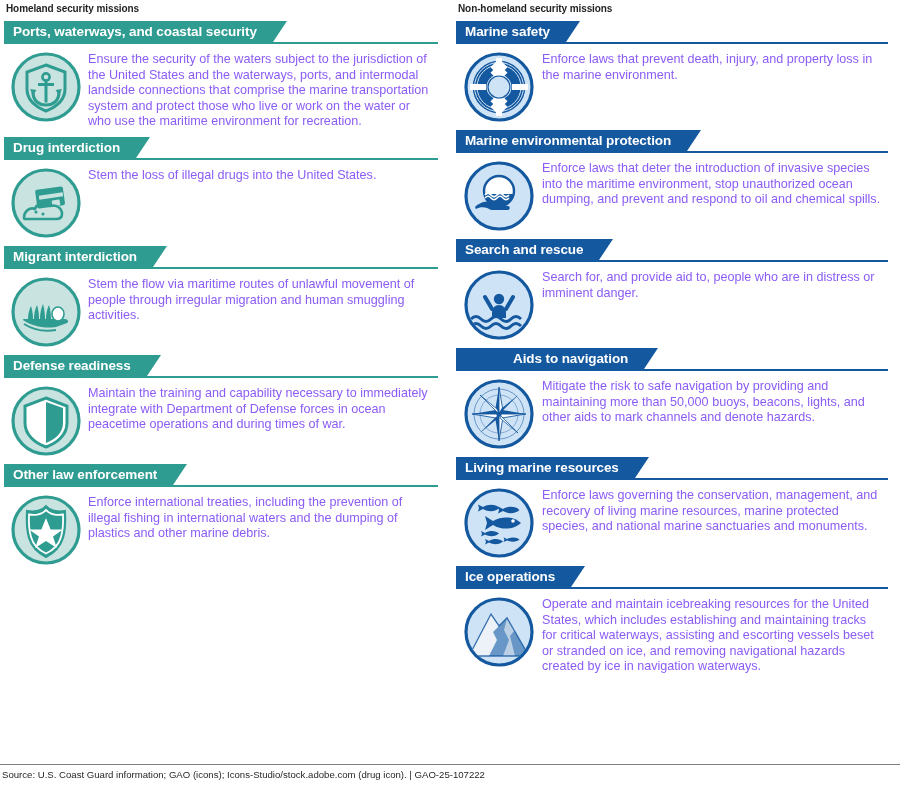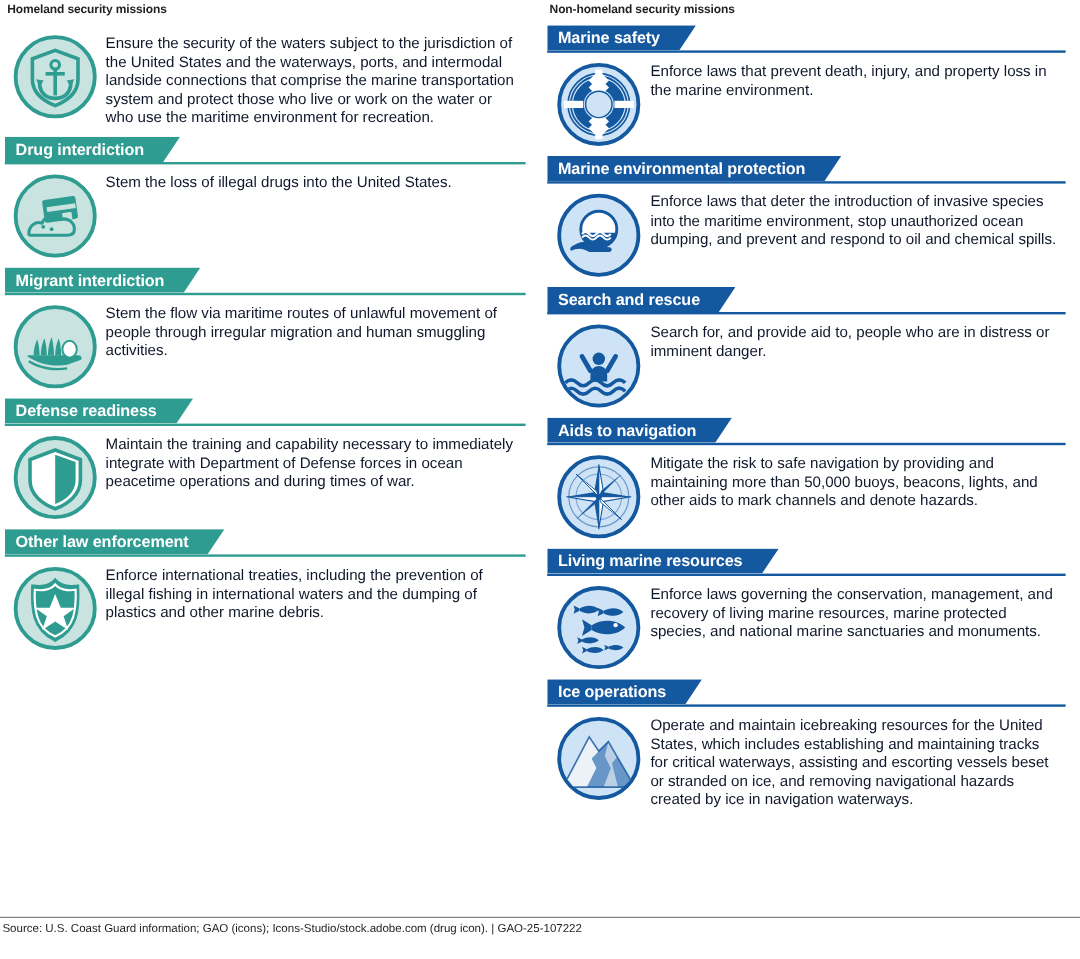--- a/index.html
+++ b/index.html
@@ -100,21 +100,21 @@
     display: flex;
     justify-content: center;
     align-items: flex-start;
   }
   .icon-wrap.right-col { width: 86px; }
 
   .mission-text {
     flex: 1 1 auto;
     font-size: 12.6px;
     line-height: 15.6px;
-    color: #0f172a;
+    color: #8b5cf6;
     padding-top: 1px;
     padding-right: 4px;
   }
 
   
   .footer {
     position: absolute;
     left: 0;
     bottom: 0;
     width: 900px;
@@ -138,20 +138,27 @@
 <body>
 
 <div class="page">
 
   <div class="columns">
 
     <div class="column left">
       <div class="col-title">Homeland security missions</div>
       <div id="left-missions">
           <div class="mission">
+            <div class="mission-header">
+              <div class="rule" style="background: rgb(47, 156, 145);"></div>
+              <div class="tab" style="width: 283px;">
+                <div class="tab-bg" style="background: rgb(47, 156, 145);"></div>
+                <div class="tab-label">Ports, waterways, and coastal security</div>
+              </div>
+            </div>
             <div class="mission-body">
               <div class="icon-wrap">
                 <svg width="72" height="72" viewBox="0 0 72 72" aria-hidden="true">
             <defs>
                     <clipPath id="cp-shield-anchor-icon">
                       <circle cx="36" cy="36" r="31.5"></circle>
                     </clipPath>
                   </defs>
             <circle cx="36" cy="36" r="33" fill="#c9e4e0" stroke="#2f9c91" stroke-width="3.2"></circle>
             <g clip-path="url(#cp-shield-anchor-icon)">
@@ -387,21 +394,21 @@
         <path d="M8 57 q5 -5 10 0 q5 5 10 0 q5 -5 10 0 q5 5 10 0 q5 -5 10 0" fill="none" stroke="#14589f" stroke-width="3"></path>
                   </g>
           </svg>
               </div>
               <div class="mission-text">Search for, and provide aid to, people who are in distress or imminent danger.</div>
             </div>
           </div>
           <div class="mission">
             <div class="mission-header">
               <div class="rule" style="background: rgb(20, 88, 159);"></div>
-              <div class="tab" style="width: 154px;">
+              <div class="tab" style="width: 154px; padding-left: 48px;">
                 <div class="tab-bg" style="background: rgb(20, 88, 159);"></div>
                 <div class="tab-label">Aids to navigation</div>
               </div>
             </div>
             <div class="mission-body">
               <div class="icon-wrap right-col">
                 <svg width="72" height="72" viewBox="0 0 72 72" aria-hidden="true">
             <defs>
                     <clipPath id="cp-compass-rose-icon">
                       <circle cx="36" cy="36" r="31.5"></circle>

